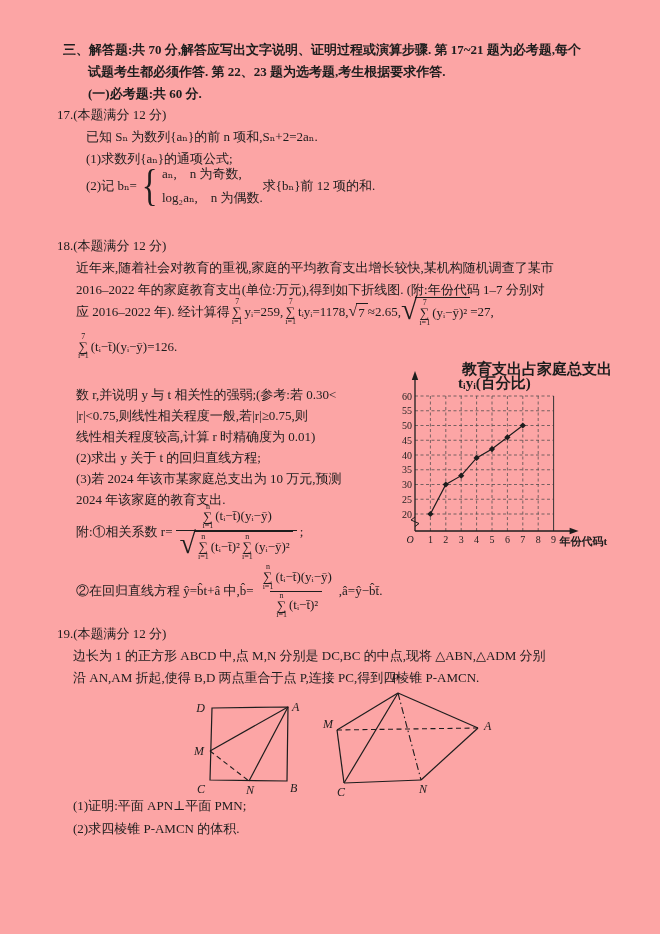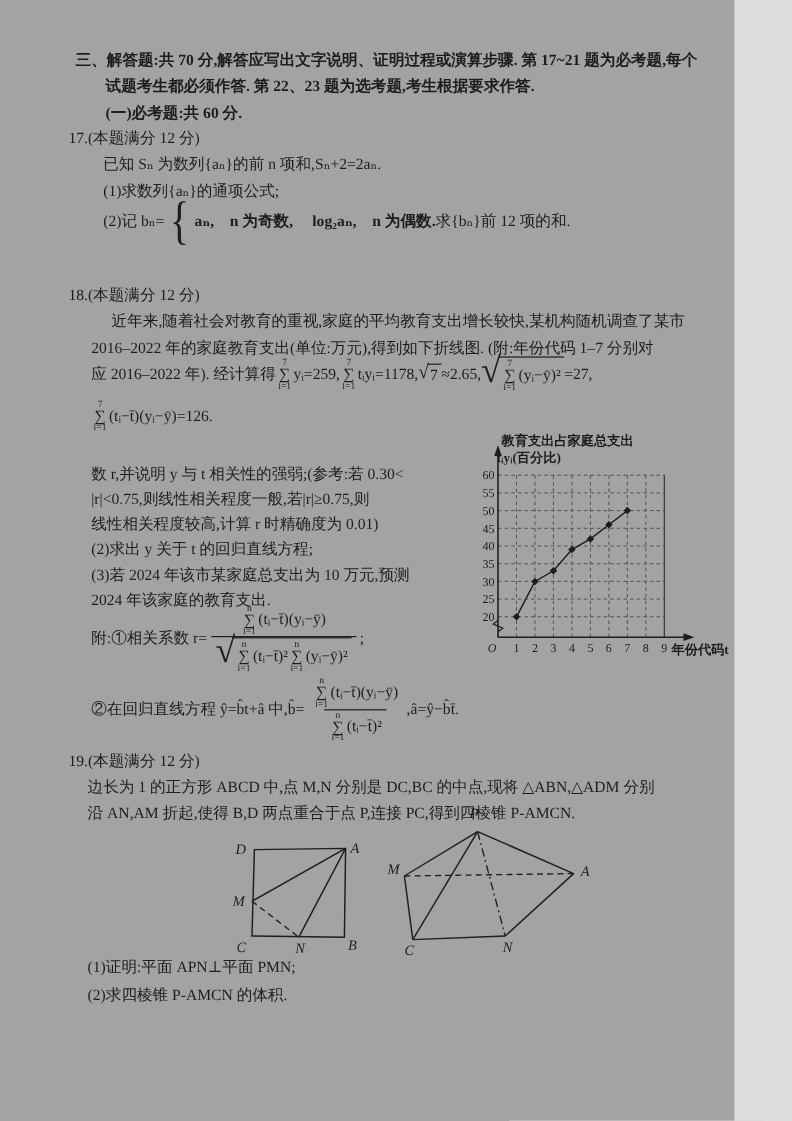--- a/index.html
+++ b/index.html
@@ -1,44 +1,44 @@
 <!DOCTYPE html>
 <html><head>
 <meta charset="utf-8">
 <style>
   html,body{margin:0;padding:0;background:#ddd;}
-  .page{position:relative;width:612px;height:934px;background:#a3a3a3;
+  .page{position:relative;width:660px;height:934px;background:#fca5a5;
     font-family:"Liberation Serif","DejaVu Serif",serif;color:#1d1d1d;overflow:hidden;}
   .ln{position:absolute;white-space:nowrap;font-size:13px;line-height:1.25;}
   .bold{font-weight:bold;}
   .row{position:absolute;display:flex;align-items:center;white-space:nowrap;font-size:13px;}
   .sum{display:inline-flex;flex-direction:column;align-items:center;line-height:1;margin:0 2px;}
   .sum .t{font-size:8px;line-height:1;}
   .sum .s{font-size:13px;line-height:.85;}
   .sum .b{font-size:8px;line-height:1;}
   .frac{display:inline-flex;flex-direction:column;align-items:center;margin:0 3px;}
   .frac .num,.frac .den{display:inline-flex;align-items:center;padding:0 4px;}
   .frac .den{border-top:1.2px solid #1d1d1d;}
   .root{display:inline-flex;align-items:center;}
   .root .rad{font-size:30px;line-height:1;margin-right:-2px;transform:translateY(-3px);}
   .root.tiny .rad{font-size:16px;margin-right:-1px;transform:translateY(-1px);}
   .root .vinc{border-top:1.1px solid #1d1d1d;display:inline-flex;align-items:center;padding:1px 3px 0 2px;}
   .brace{font-size:44px;font-weight:300;line-height:.85;transform:scaleX(.75);margin:0 0 0 2px;}
-  .cases{display:inline-flex;flex-direction:row;gap:16px;margin-left:2px;font-weight:bold;}
+  .cases{display:inline-flex;flex-direction:column;gap:6px;margin-left:2px;}
   .tail{margin-left:0;}
   .footer{position:absolute;left:0;top:886px;width:660px;text-align:center;font-size:12.5px;letter-spacing:1px;}
   svg{position:absolute;overflow:visible;}
   .solid{stroke:#1d1d1d;stroke-width:1.2;fill:none;}
   .dash{stroke:#1d1d1d;stroke-width:1.1;fill:none;stroke-dasharray:5 3.5;}
   .dashdot{stroke:#1d1d1d;stroke-width:1.1;fill:none;stroke-dasharray:7 3 1.5 3;}
   .flb{font-size:12px;font-style:italic;}
   text{font-family:"Liberation Serif","DejaVu Serif",serif;fill:#1d1d1d;}
   #chart{position:absolute;left:402px;top:356px;width:246px;height:204px;}
   #chart svg{left:0;top:0;}
-  .chart-title{position:absolute;font-size:11px;font-weight:bold;white-space:nowrap;}
+  .chart-title{position:absolute;font-size:15px;font-weight:bold;white-space:nowrap;margin-left:44px;}
   .grid{stroke:#4a4a4a;stroke-width:.75;stroke-dasharray:3 2.5;}
   .gridv{stroke:#333;stroke-width:1;}
   .axis{stroke:#1d1d1d;stroke-width:1.3;}
   .axisbreak{stroke:#1d1d1d;stroke-width:1;fill:none;}
   .tick{font-size:10px;}
   .italic{font-style:italic;}
   .xlabel{font-size:11px;font-weight:600;}
   .dataline{stroke:#1d1d1d;stroke-width:1.2;}
 </style>
 </head>
@@ -57,21 +57,21 @@
     <span>(2)记 bₙ=</span>
       <span class="brace">{</span>
     <span class="cases">
       <span>aₙ,　n 为奇数,</span>
       <span>log₂aₙ,　n 为偶数.</span>
     </span>
     <span class="tail">求{bₙ}前 12 项的和.</span>
   </div>
 
   <div class="ln" style="left:57px;top:238px">18.(本题满分 12 分)</div>
-  <div class="ln" style="left:93px;top:260px">近年来,随着社会对教育的重视,家庭的平均教育支出增长较快,某机构随机调查了某市</div>
+  <div class="ln" style="left:76px;top:260px">近年来,随着社会对教育的重视,家庭的平均教育支出增长较快,某机构随机调查了某市</div>
   <div class="ln" style="left:76px;top:282px">2016–2022 年的家庭教育支出(单位:万元),得到如下折线图. (附:年份代码 1–7 分别对</div>
 
   <div class="row" style="left:76px;top:297px">
     <span>应 2016–2022 年). 经计算得</span>
     <span class="sum">
         <span class="t">7</span>
         <span class="s">∑</span>
         <span class="b">i=1</span>
       </span>
     <span>yᵢ=259,</span>

